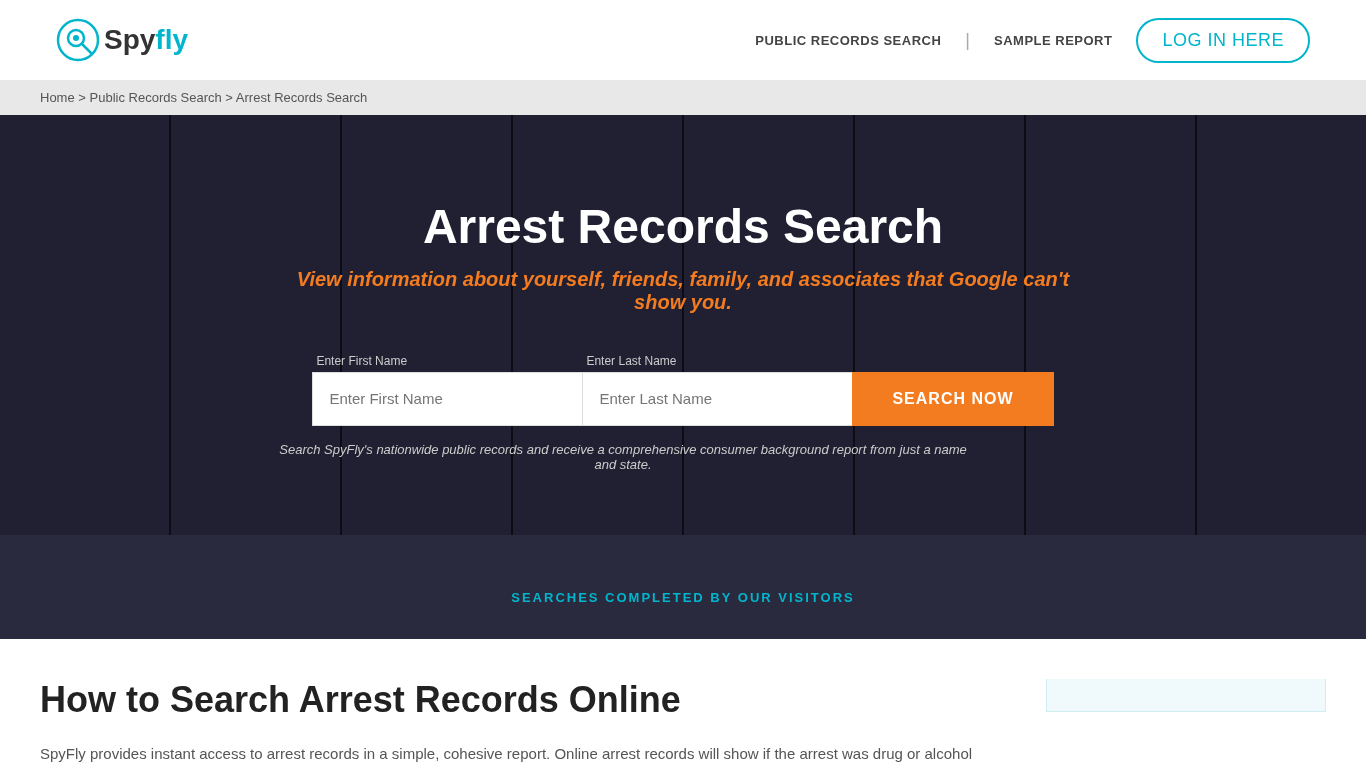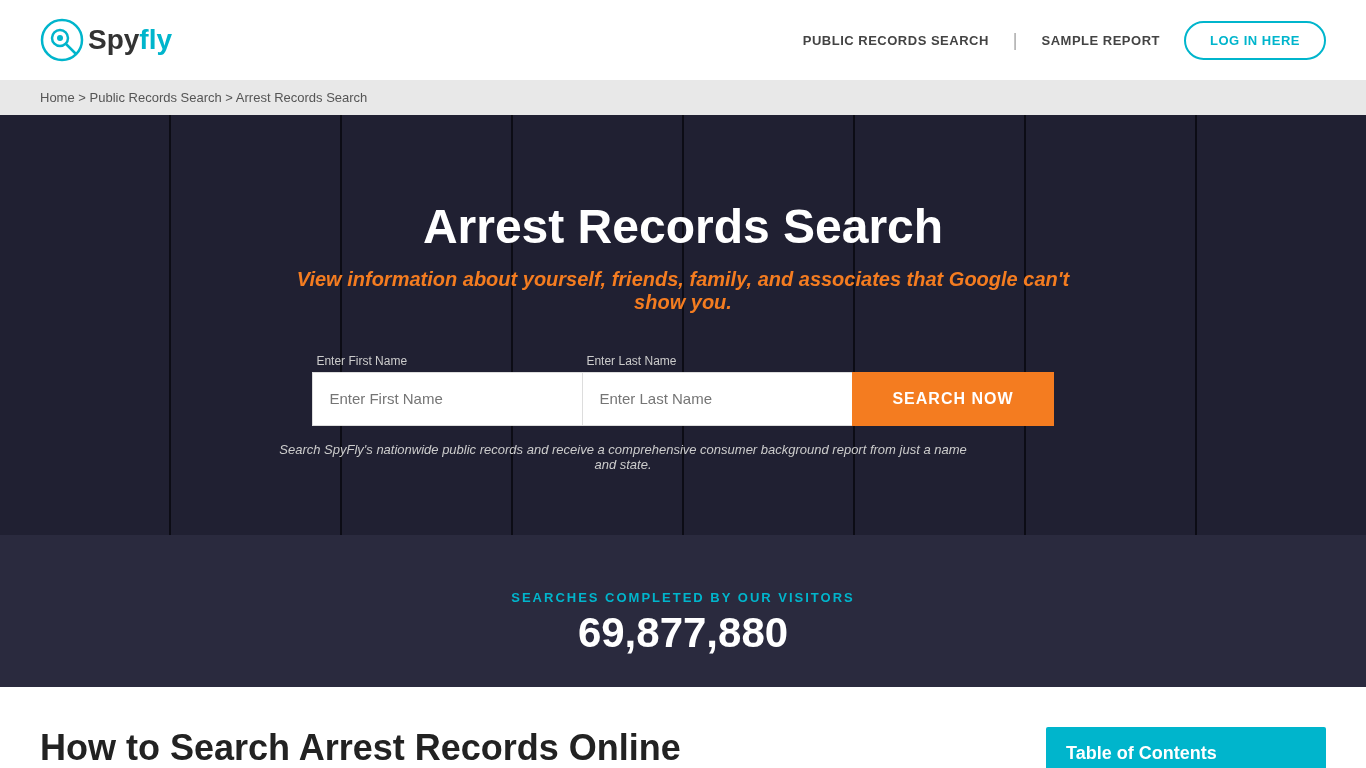--- a/index.html
+++ b/index.html
@@ -5,21 +5,21 @@
     * { margin: 0; padding: 0; box-sizing: border-box; }
     body { font-family: Arial, sans-serif; width: 1366px; min-height: 768px; overflow-x: hidden; background: #f5f5f5; }
 
     
     .header {
       background: #fff;
       height: 80px;
       display: flex;
       align-items: center;
       justify-content: space-between;
-      padding: 0 40px;
+      padding: 0 56px;
       box-shadow: 0 1px 3px rgba(0,0,0,0.1);
     }
     .logo-area {
       display: flex;
       align-items: center;
       gap: 4px;
     }
     .logo-icon {
       width: 44px;
       height: 44px;
@@ -47,22 +47,22 @@
     }
     .nav-divider {
       color: #aaa;
       font-size: 18px;
     }
     .login-btn {
       border: 2px solid #00b5cc;
       border-radius: 25px;
       padding: 10px 24px;
       color: #00b5cc;
-      font-size: 13px;
-      font-weight: bold;
+      font-size: 18px;
+      font-weight: normal;
       background: transparent;
       cursor: pointer;
       letter-spacing: 0.5px;
     }
 
     
     .breadcrumb-bar {
       background: #e8e8e8;
       padding: 10px 40px;
       font-size: 13px;
@@ -284,29 +284,27 @@
       </div>
       <button class="search-btn">SEARCH NOW</button>
     </div>
 
     <p class="hero-disclaimer">Search SpyFly's nationwide public records and receive a comprehensive consumer background report from just a name and state.</p>
   </div>
 </div>
 
 <div class="stats-bar">
   <div class="stats-label">SEARCHES COMPLETED BY OUR VISITORS</div>
-  <div class="stats-number">69,877,880</div>
 </div>
 
 <div class="content-area">
   <div class="main-content">
     <h2>How to Search Arrest Records Online</h2>
     <p>SpyFly provides instant access to arrest records in a simple, cohesive report. Online arrest records will show if the arrest was drug or alcohol related, a traffic-related incident, a business violation, for a violent crime, or from theft or robbery. Please note that an arrest does not constitute guilt. Arrest records are always made after someone is detained by a police officer</p>
   </div>
 
   <div class="toc-sidebar">
-    <div class="toc-header">Table of Contents</div>
     <div class="toc-body">
       
       
     </div>
   </div>
 </div>
 
 </body></html>

